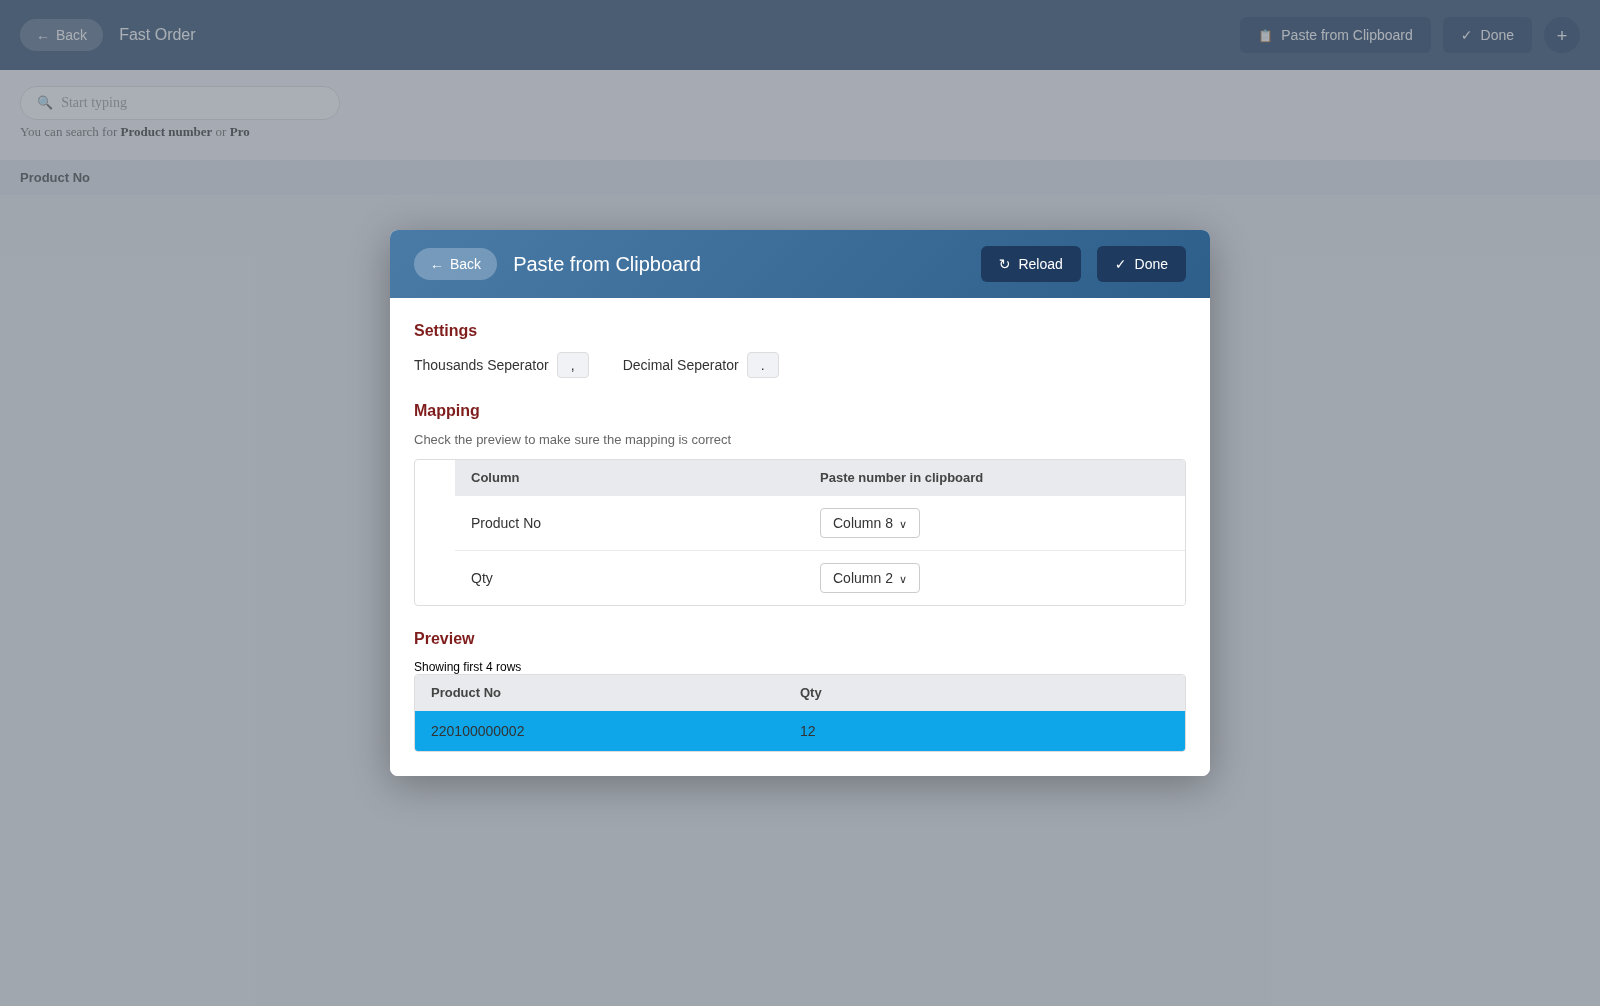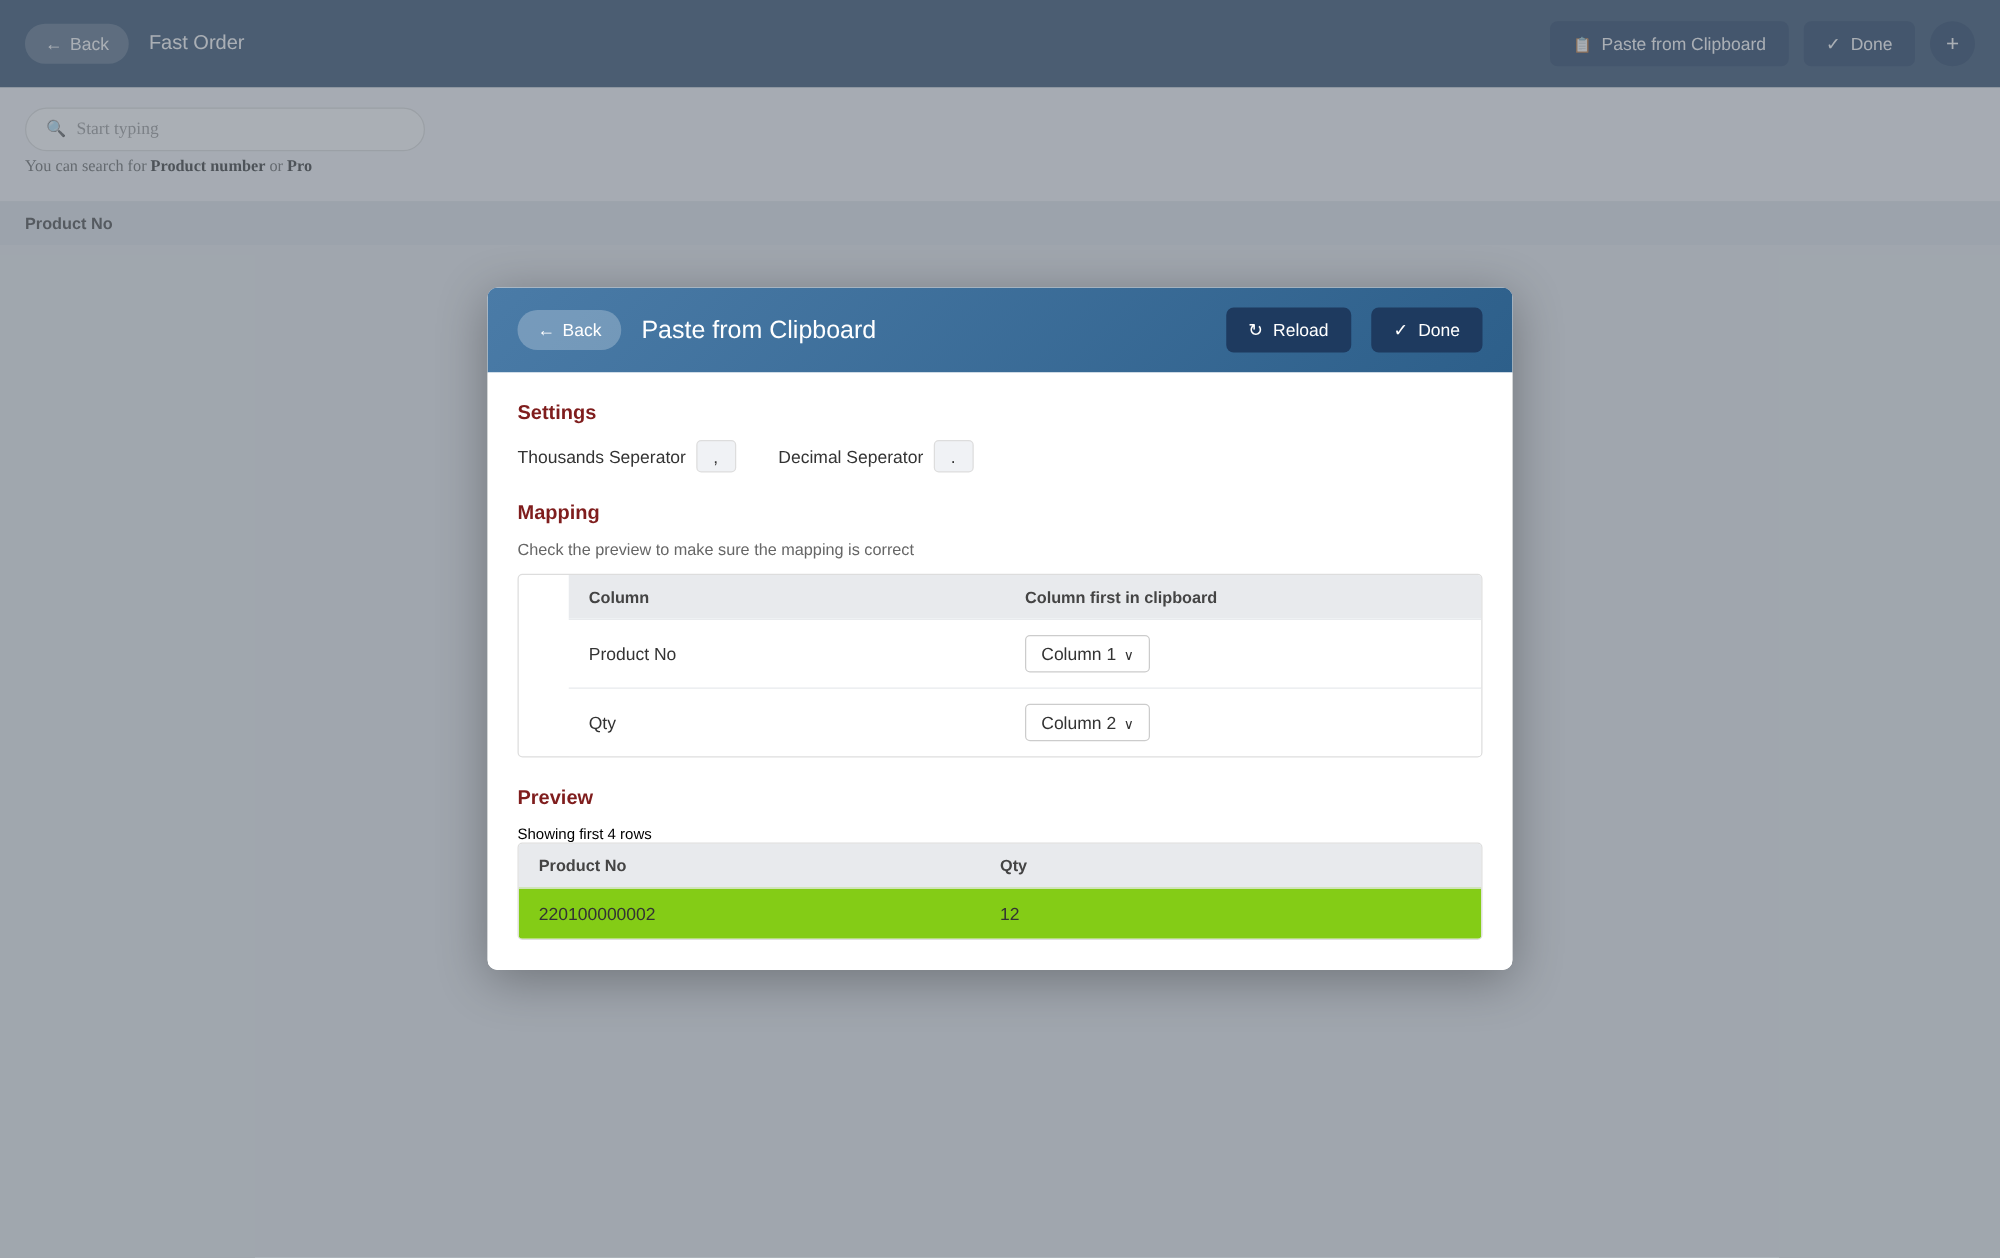--- a/index.html
+++ b/index.html
@@ -294,21 +294,21 @@
       font-size: 13px;
       font-weight: 600;
       color: #444;
     }
 
     .preview-table-row {
       display: grid;
       grid-template-columns: 1fr 1fr;
       padding: 12px 16px;
       border-top: 1px solid #e8eaed;
-      background: #84cc16;
+      background: #0ea5e9;
       font-size: 14px;
       color: #333;
     }
 
     
     .modal-footer {
       background: #5a8a3c;
       padding: 14px 24px;
       display: flex;
       align-items: center;
@@ -414,26 +414,26 @@
         <span class="separator-value">.</span>
       </div>
     </div>
 
     <div>
       <div class="section-title">Mapping</div>
       <div class="mapping-description">Check the preview to make sure the mapping is correct</div>
       <div class="mapping-table">
         <div class="mapping-table-header">
           <span>Column</span>
-          <span>Column first in clipboard</span>
+          <span>Paste number in clipboard</span>
         </div>
         <div class="mapping-table-row">
           <span class="mapping-row-label">Product No</span>
           <div class="mapping-select">
-            <span>Column 1</span>
+            <span>Column 8</span>
             <span class="icon-chevron"></span>
           </div>
         </div>
         <div class="mapping-table-row">
           <span class="mapping-row-label">Qty</span>
           <div class="mapping-select">
             <span>Column 2</span>
             <span class="icon-chevron"></span>
           </div>
         </div>

